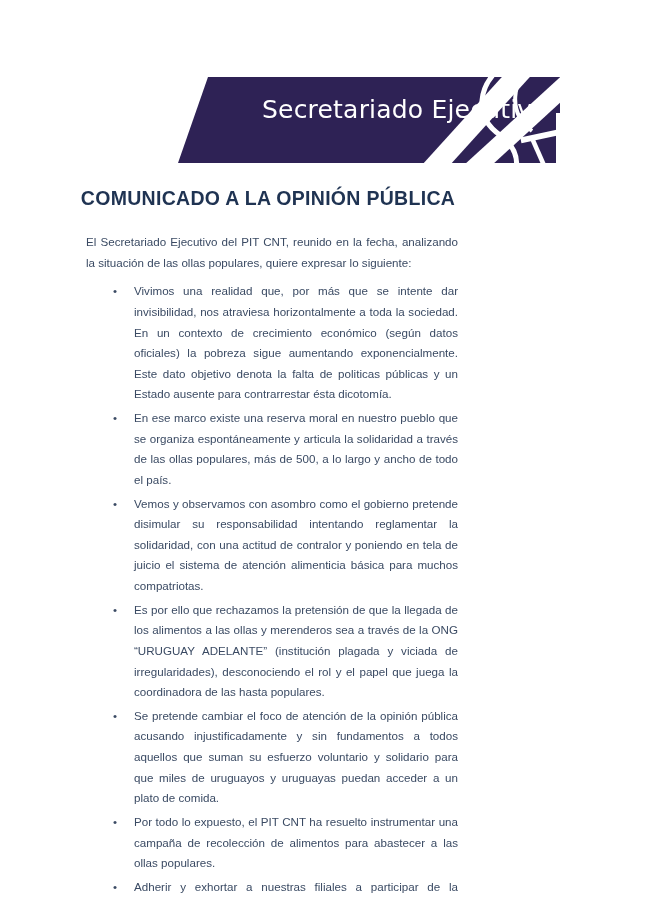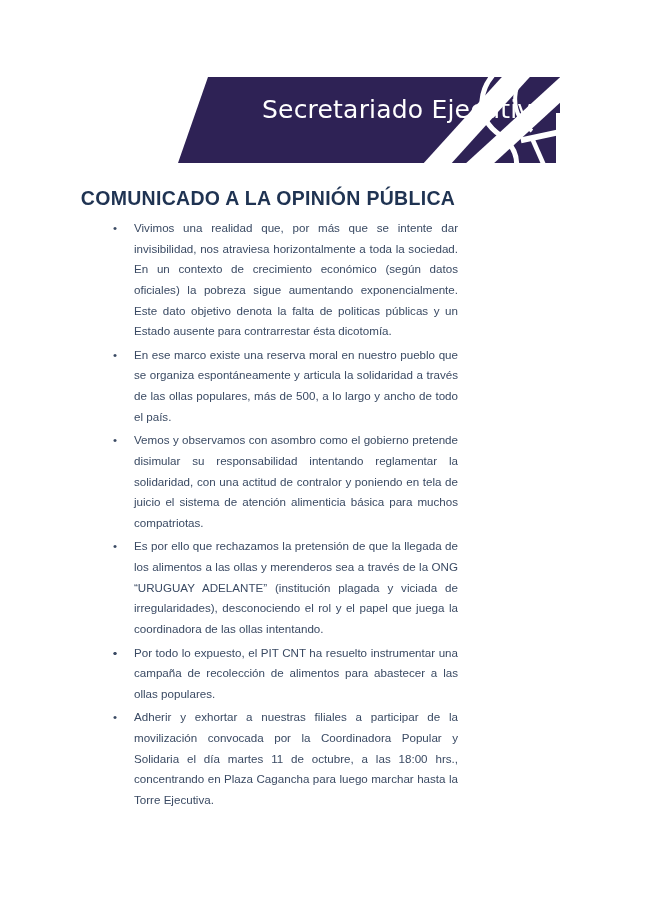--- a/index.html
+++ b/index.html
@@ -145,24 +145,25 @@
   </div>
 
 
   <div class="banner-title">Secretariado Ejecutivo</div>
 </div>
 
 <div class="doc">
 
   <h1 class="doc-title">COMUNICADO A LA OPINIÓN PÚBLICA</h1>
 
+  <p class="intro">El Secretariado Ejecutivo del PIT CNT, reunido en la fecha, analizando la situación de las ollas populares, quiere expresar lo siguiente:</p>
 
   <ul class="bullets" id="bullet-list">
       <li><span class="dot">•</span><span>Vivimos una realidad que, por más que se intente dar invisibilidad, nos atraviesa horizontalmente a toda la sociedad. En un contexto de crecimiento económico (según datos oficiales) la pobreza sigue aumentando exponencialmente. Este dato objetivo denota la falta de politicas públicas y un Estado ausente para contrarrestar ésta dicotomía.</span></li>
       <li><span class="dot">•</span><span>En ese marco existe una reserva moral en nuestro pueblo que se organiza espontáneamente y articula la solidaridad a través de las ollas populares, más de 500, a lo largo y ancho de todo el país.</span></li>
       <li><span class="dot">•</span><span>Vemos y observamos con asombro como el gobierno pretende disimular su responsabilidad intentando reglamentar la solidaridad, con una actitud de contralor y poniendo en tela de juicio el sistema de atención alimenticia básica para muchos compatriotas.</span></li>
-      <li><span class="dot">•</span><span>Es por ello que rechazamos la pretensión de que la llegada de los alimentos a las ollas y merenderos sea a través de la ONG “URUGUAY ADELANTE” (institución plagada y viciada de irregularidades), desconociendo el rol y el papel que juega la coordinadora de las ollas intentando.</span></li>
-      <li><span class="dot">•</span></li>
+      <li><span class="dot">•</span><span>Es por ello que rechazamos la pretensión de que la llegada de los alimentos a las ollas y merenderos sea a través de la ONG “URUGUAY ADELANTE” (institución plagada y viciada de irregularidades), desconociendo el rol y el papel que juega la coordinadora de las hasta populares.</span></li>
+      <li><span class="dot">•</span><span>Se pretende cambiar el foco de atención de la opinión pública acusando injustificadamente y sin fundamentos a todos aquellos que suman su esfuerzo voluntario y solidario para que miles de uruguayos y uruguayas puedan acceder a un plato de comida.</span></li>
       <li><span class="dot">•</span><span>Por todo lo expuesto, el PIT CNT ha resuelto instrumentar una campaña de recolección de alimentos para abastecer a las ollas populares.</span></li>
       <li><span class="dot">•</span><span>Adherir y exhortar a nuestras filiales a participar de la movilización convocada por la Coordinadora Popular y Solidaria el día martes 11 de octubre, a las 18:00 hrs., concentrando en Plaza Cagancha para luego marchar hasta la Torre Ejecutiva.</span></li>
     </ul>
 
 </div>
 
 </body></html>

